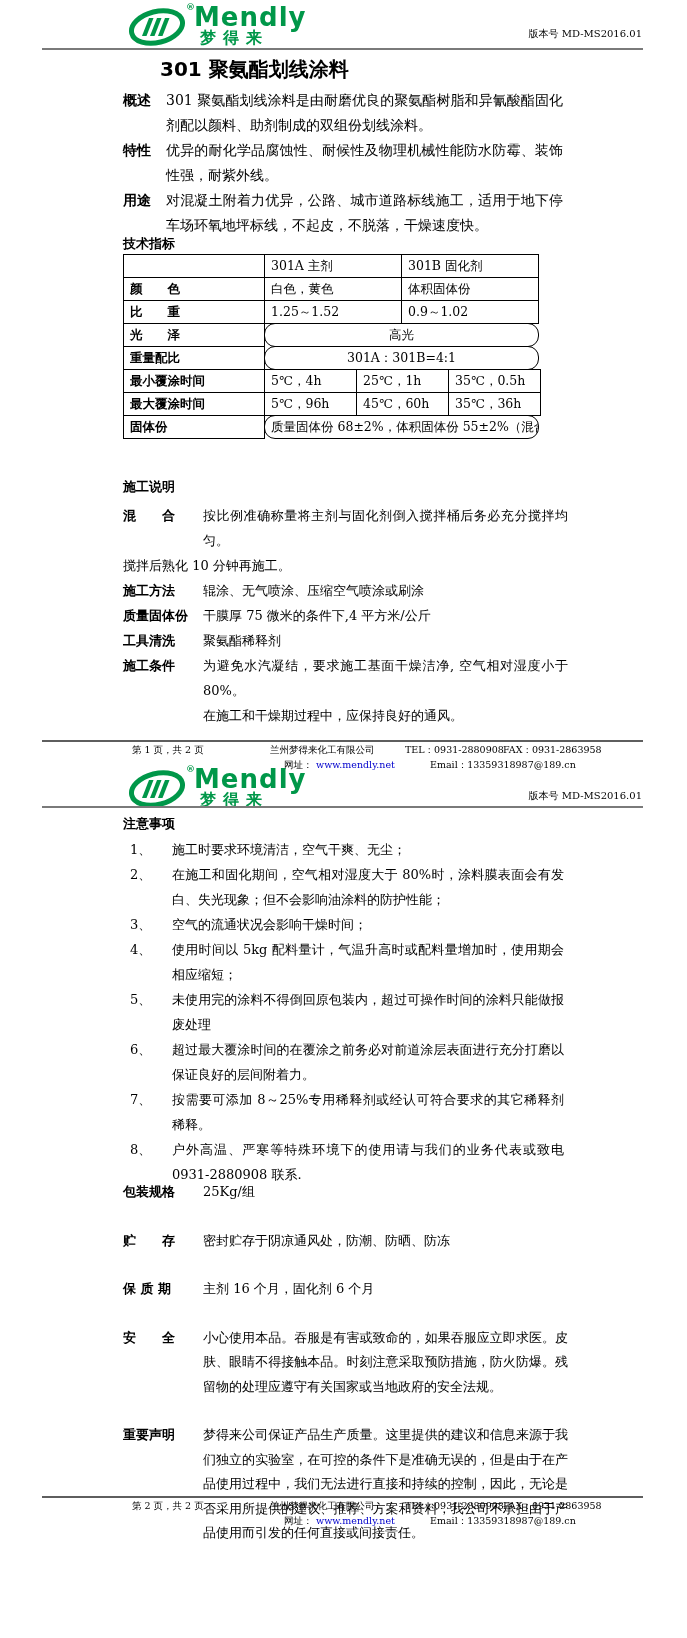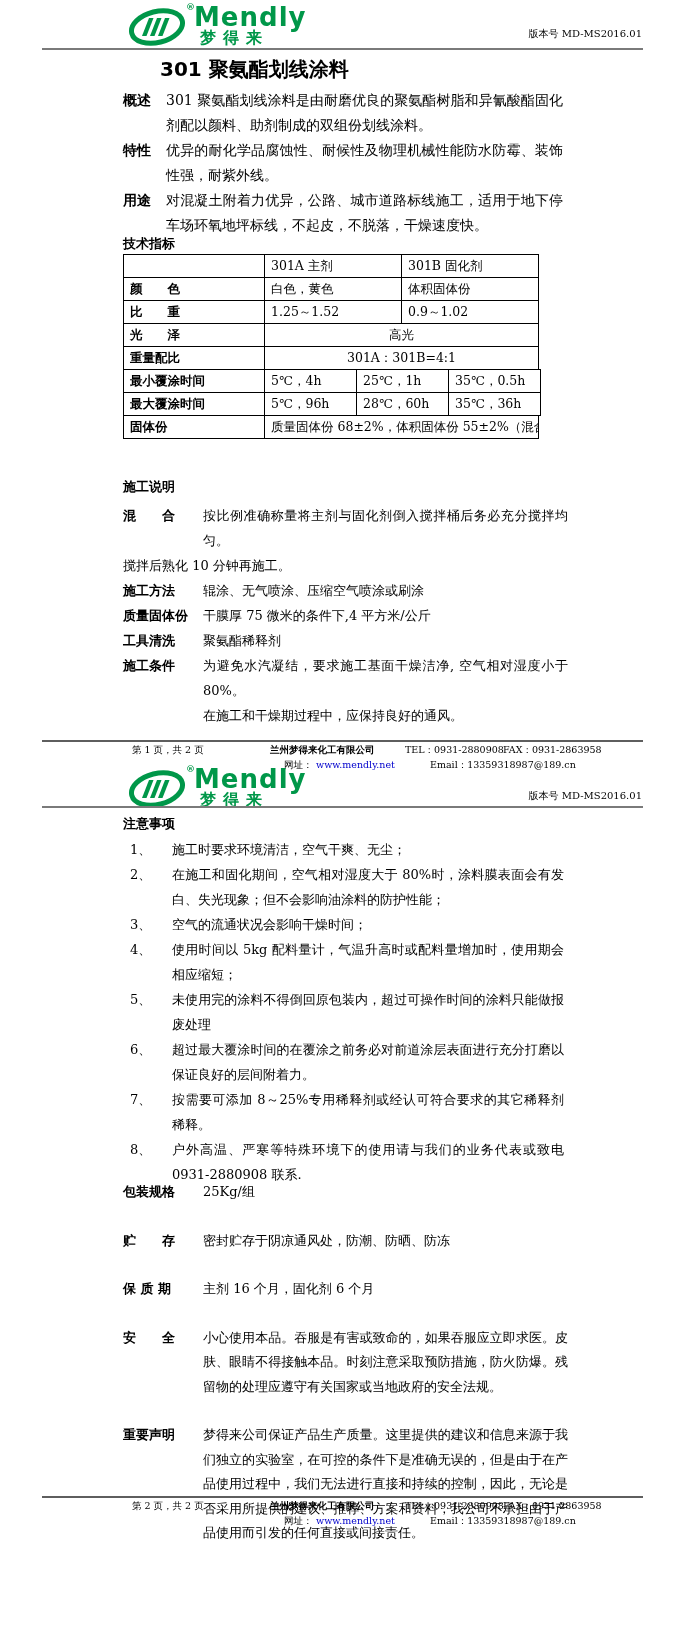--- a/index.html
+++ b/index.html
@@ -37,21 +37,21 @@
 
   
   .spec{position:absolute;left:123px;top:255px;font-size:12.5px;}
   .trow{display:flex;margin-top:-1px;}
   .tc{box-sizing:border-box;border:1px solid #000;margin-left:-1px;height:24px;
     line-height:22px;padding:0 6px;white-space:nowrap;overflow:hidden;}
   .tc.first{margin-left:0;}
   .tc-label{width:142px;font-weight:bold;font-family:"DejaVu Sans","Liberation Sans",sans-serif;}
   .tc-two{width:138px;}
   .tc-three{width:93px;}
-  .tc-span{width:275px;}
+  .tc-span{width:275px;border-radius:11px;}
   .tc-center{text-align:center;}
 
   
   .construction{position:absolute;left:123px;top:503px;width:445px;line-height:25px;font-size:13px;}
   .c-first{position:relative;padding-left:80px;}
   .c-label{position:absolute;left:0;top:0;width:78px;font-weight:bold;
     font-family:"DejaVu Sans","Liberation Sans",sans-serif;}
   .c-text{text-align:justify;}
   .c-cont{text-align:justify;}
   .c-cont.indent{padding-left:80px;}
@@ -63,21 +63,21 @@
 
   
   .info{position:absolute;left:123px;top:1156px;width:445px;line-height:24.5px;font-size:13px;}
   .info-row{position:relative;padding-left:80px;margin-top:24px;}
   .info-label{position:absolute;left:0;top:0;width:78px;font-weight:bold;
     font-family:"DejaVu Sans","Liberation Sans",sans-serif;}
   .info-text{text-align:justify;}
 
   
   .fline{position:absolute;font-size:9.5px;white-space:nowrap;}
-  .f-company{font-weight:bold;font-family:"DejaVu Sans","Liberation Sans",sans-serif;}
+  .f-company{font-weight:normal;font-family:"DejaVu Sans","Liberation Sans",sans-serif;}
   .f-link{cursor:pointer;}
 </style>
 </head>
 <body>
 
 <div class="logo" style="top:4px;">
   <svg class="emblem" width="60" height="42" viewBox="0 0 60 42">
     <ellipse cx="29" cy="21" rx="26" ry="15.5" fill="none" stroke="#009749" stroke-width="5" transform="rotate(-14 29 21)"></ellipse>
     <polygon points="14,30 21,12 25.5,12 18.5,30" fill="#009749"></polygon>
     <polygon points="22,30 29,12 33.5,12 26.5,30" fill="#009749"></polygon>
@@ -134,21 +134,21 @@
     </div>
     <div class="trow">
       <div class="tc first tc-label">最小覆涂时间</div>
       <div class="tc tc-three">5℃，4h</div>
       <div class="tc tc-three">25℃，1h</div>
       <div class="tc tc-three">35℃，0.5h</div>
     </div>
     <div class="trow">
       <div class="tc first tc-label">最大覆涂时间</div>
       <div class="tc tc-three">5℃，96h</div>
-      <div class="tc tc-three">28℃，60h</div>
+      <div class="tc tc-three">45℃，60h</div>
       <div class="tc tc-three">35℃，36h</div>
     </div>
     <div class="trow">
       <div class="tc first tc-label">固体份</div>
       <div class="tc tc-span">质量固体份 68±2%，体积固体份 55±2%（混合后）</div>
     </div>
   </div>
 
 <div class="sec-title" style="top:478px;">施工说明</div>
 <div class="construction" id="construction-rows">

